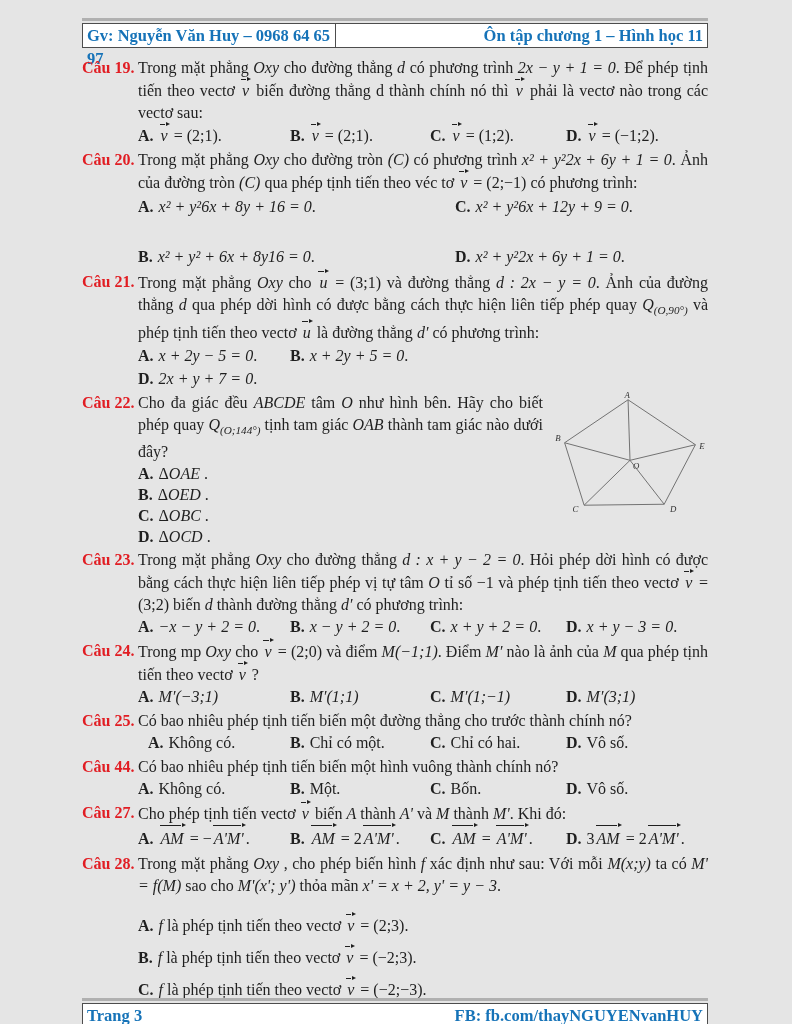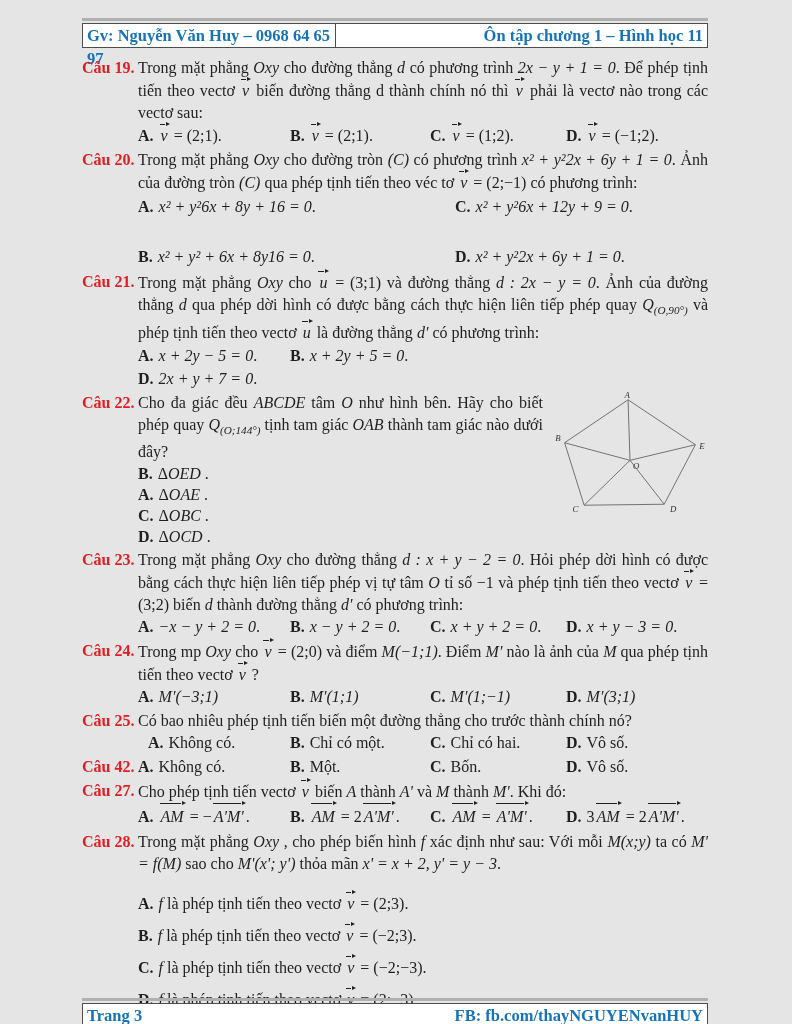--- a/index.html
+++ b/index.html
@@ -104,22 +104,22 @@
                 <line x1="77" y1="70" x2="144" y2="54" stroke="#6f6f6f" stroke-width="1"></line>
                 <text x="74" y="6" font-size="9" text-anchor="middle">A</text>
                 <text x="6" y="50" font-size="9" text-anchor="end">B</text>
                 <text x="148" y="58" font-size="9" text-anchor="start">E</text>
                 <text x="24" y="123" font-size="9" text-anchor="end">C</text>
                 <text x="118" y="123" font-size="9" text-anchor="start">D</text>
                 <text x="80" y="79" font-size="9" text-anchor="start">O</text>
               </svg></div>
           <div class="qbody"><span>Cho đa giác đều </span><span class="it">ABCDE</span><span> tâm </span><span class="it">O</span><span> như hình bên. Hãy cho biết phép quay </span><span class="it">Q</span><span class="sub">(O;144°)</span><span> tịnh tam giác </span><span class="it">OAB</span><span> thành tam giác nào dưới đây?</span></div>
           <div class="optstack">
+            <div class="opt"><span class="ol">A.</span><span><span>Δ</span><span class="it">OAE</span><span> .</span></span></div>
             <div class="opt"><span class="ol">B.</span><span><span>Δ</span><span class="it">OED</span><span> .</span></span></div>
-            <div class="opt"><span class="ol">A.</span><span><span>Δ</span><span class="it">OAE</span><span> .</span></span></div>
             <div class="opt"><span class="ol">C.</span><span><span>Δ</span><span class="it">OBC</span><span> .</span></span></div>
             <div class="opt"><span class="ol">D.</span><span><span>Δ</span><span class="it">OCD</span><span> .</span></span></div>
           </div>
         </div>
       </div>
 
       <div class="q">
         <div class="qlabel">Câu 23.</div>
         <div class="qc">
           <div class="qbody"><span>Trong mặt phẳng </span><span class="it">Oxy</span><span> cho đường thẳng </span><span class="it">d : x + y − 2 = 0</span><span>. Hỏi phép dời hình có được bằng cách thực hiện liên tiếp phép vị tự tâm </span><span class="it">O</span><span> tỉ số −1 và phép tịnh tiến theo vectơ </span><span class="vec">v</span><span> = (3;2) biến </span><span class="it">d</span><span> thành đường thẳng </span><span class="it">d′</span><span> có phương trình:</span></div>
@@ -152,22 +152,23 @@
           <div class="opts4">
             <div class="opt" style="padding-left:10px"><span class="ol">A.</span><span><span>Không có.</span></span></div>
             <div class="opt"><span class="ol">B.</span><span><span>Chỉ có một.</span></span></div>
             <div class="opt"><span class="ol">C.</span><span><span>Chỉ có hai.</span></span></div>
             <div class="opt"><span class="ol">D.</span><span><span>Vô số.</span></span></div>
           </div>
         </div>
       </div>
 
       <div class="q">
-        <div class="qlabel">Câu 42.</div>
-        <div class="qc">
+        <div class="qlabel">Câu 44.</div>
+        <div class="qc">
+          <div class="qbody"><span>Có bao nhiêu phép tịnh tiến biến một hình vuông thành chính nó?</span></div>
           <div class="opts4">
             <div class="opt"><span class="ol">A.</span><span><span>Không có.</span></span></div>
             <div class="opt"><span class="ol">B.</span><span><span>Một.</span></span></div>
             <div class="opt"><span class="ol">C.</span><span><span>Bốn.</span></span></div>
             <div class="opt"><span class="ol">D.</span><span><span>Vô số.</span></span></div>
           </div>
         </div>
       </div>
 
       <div class="q">

